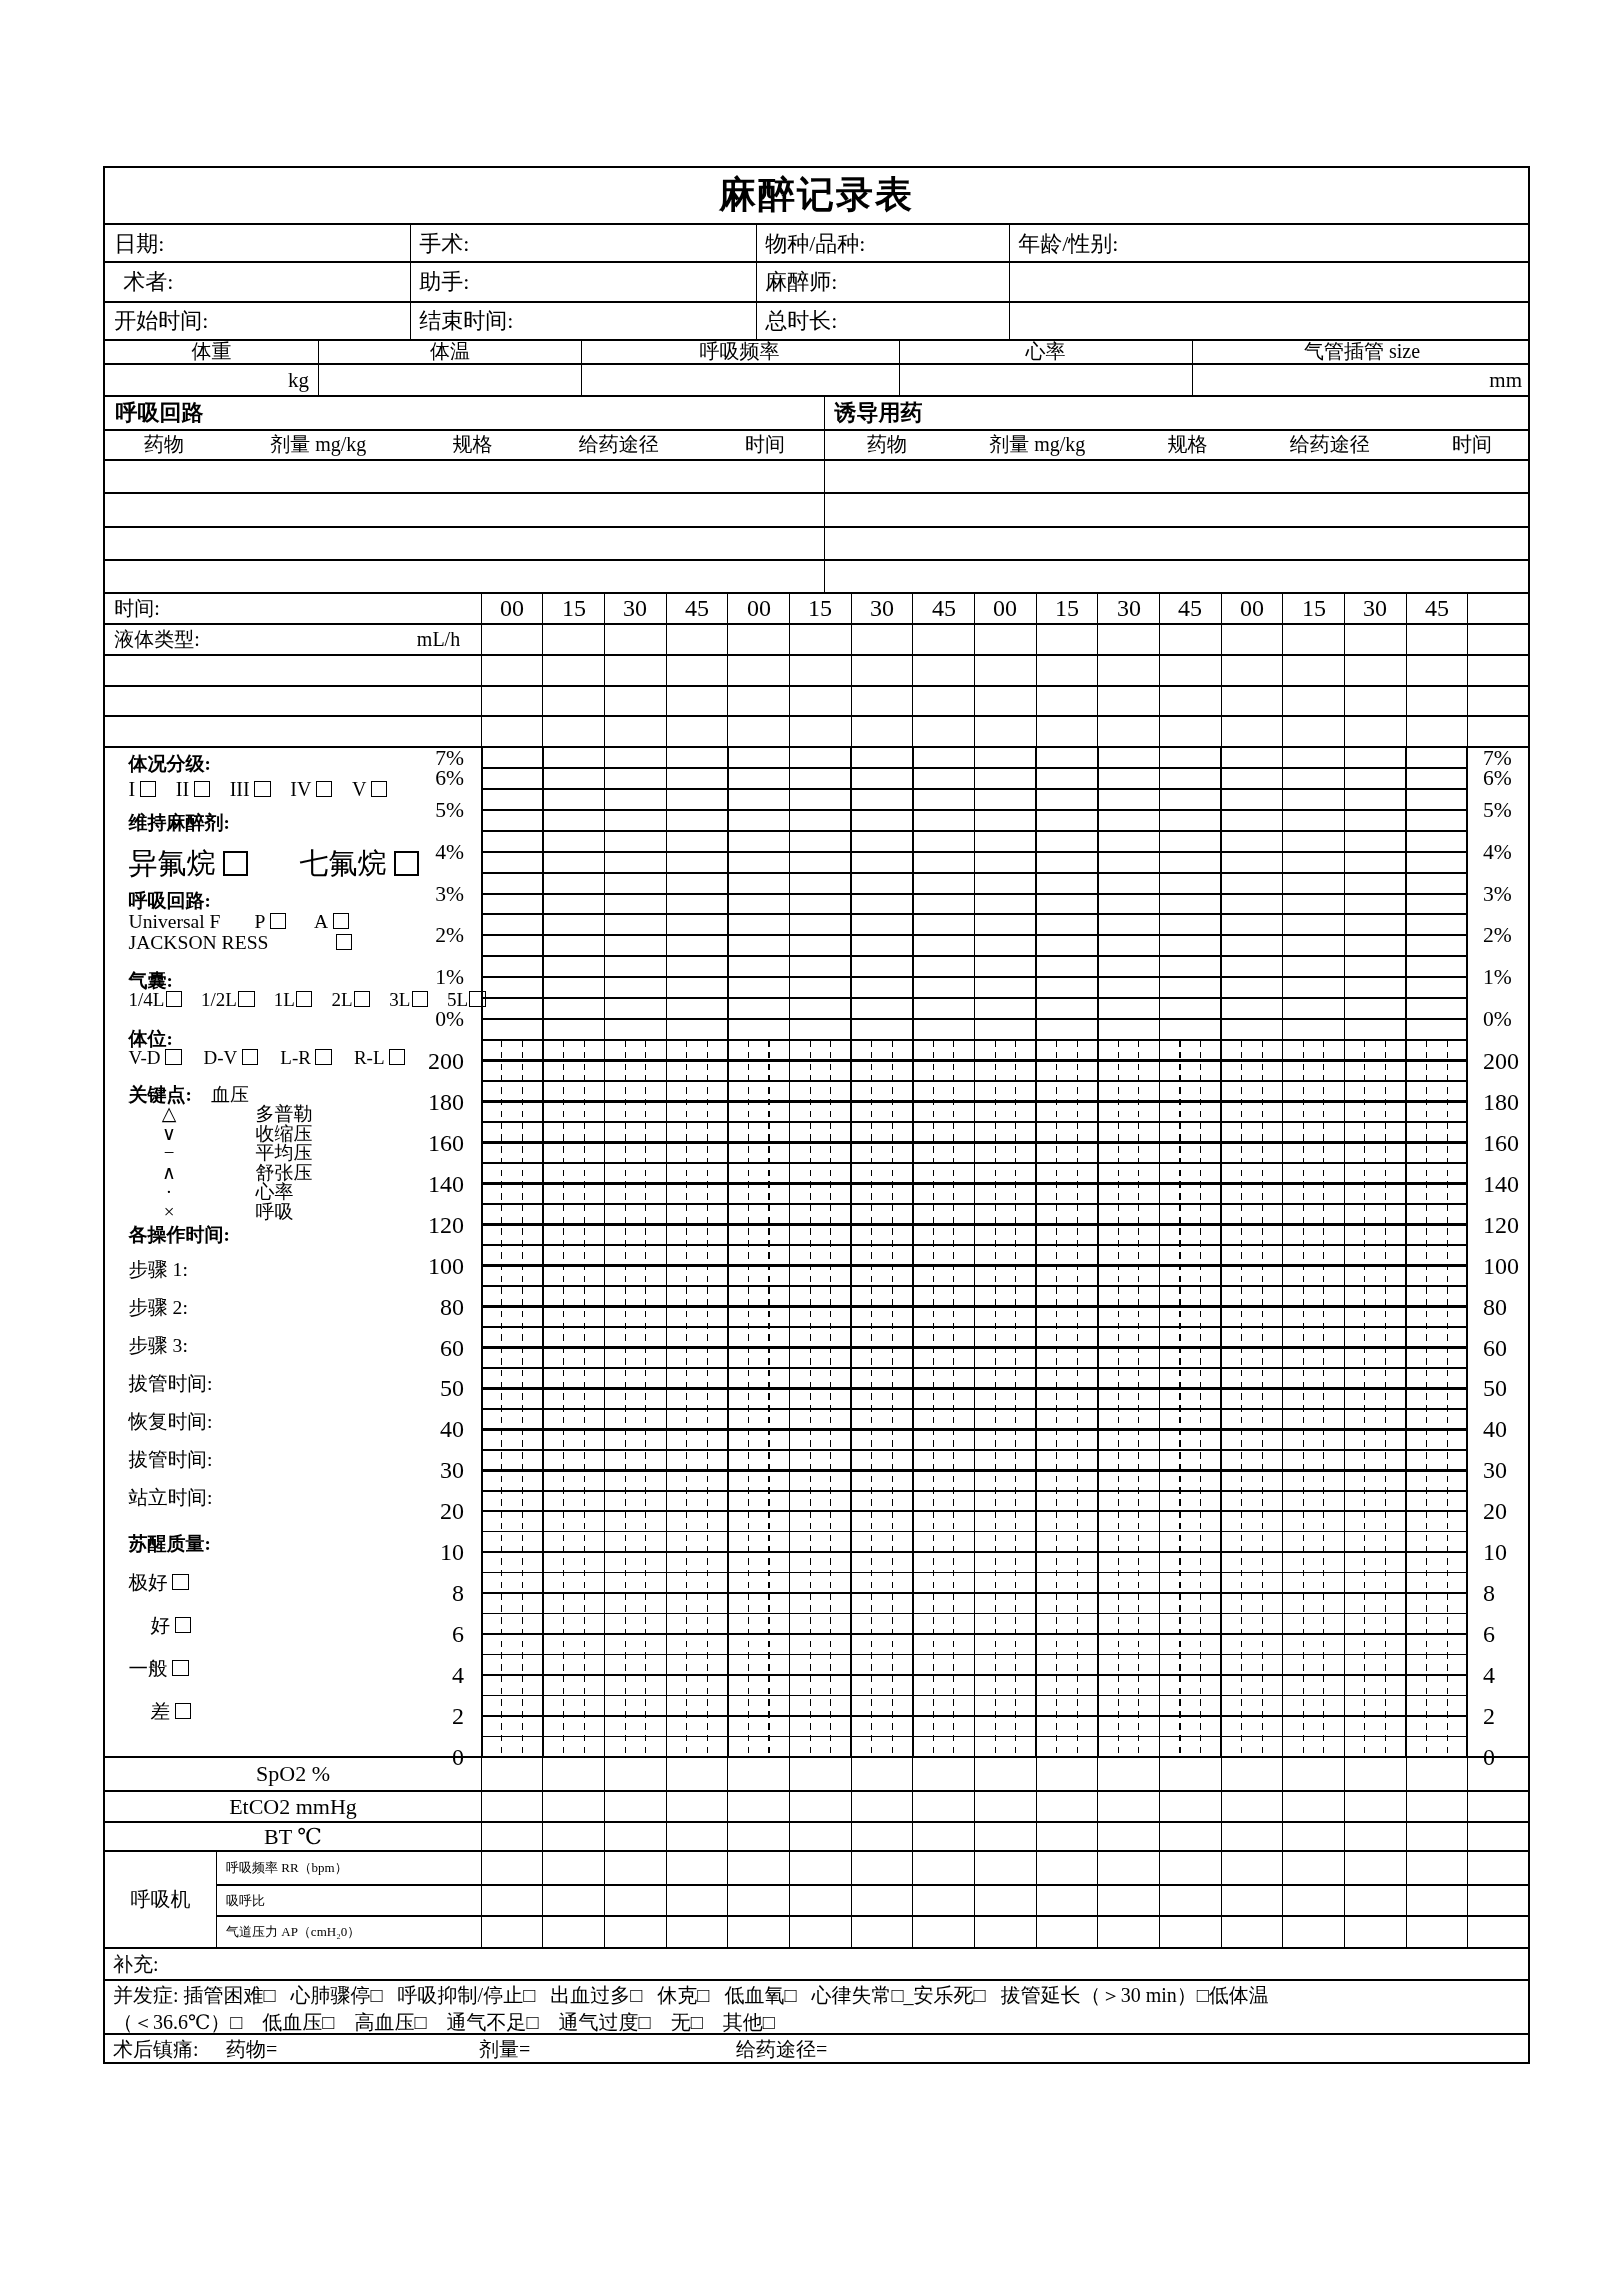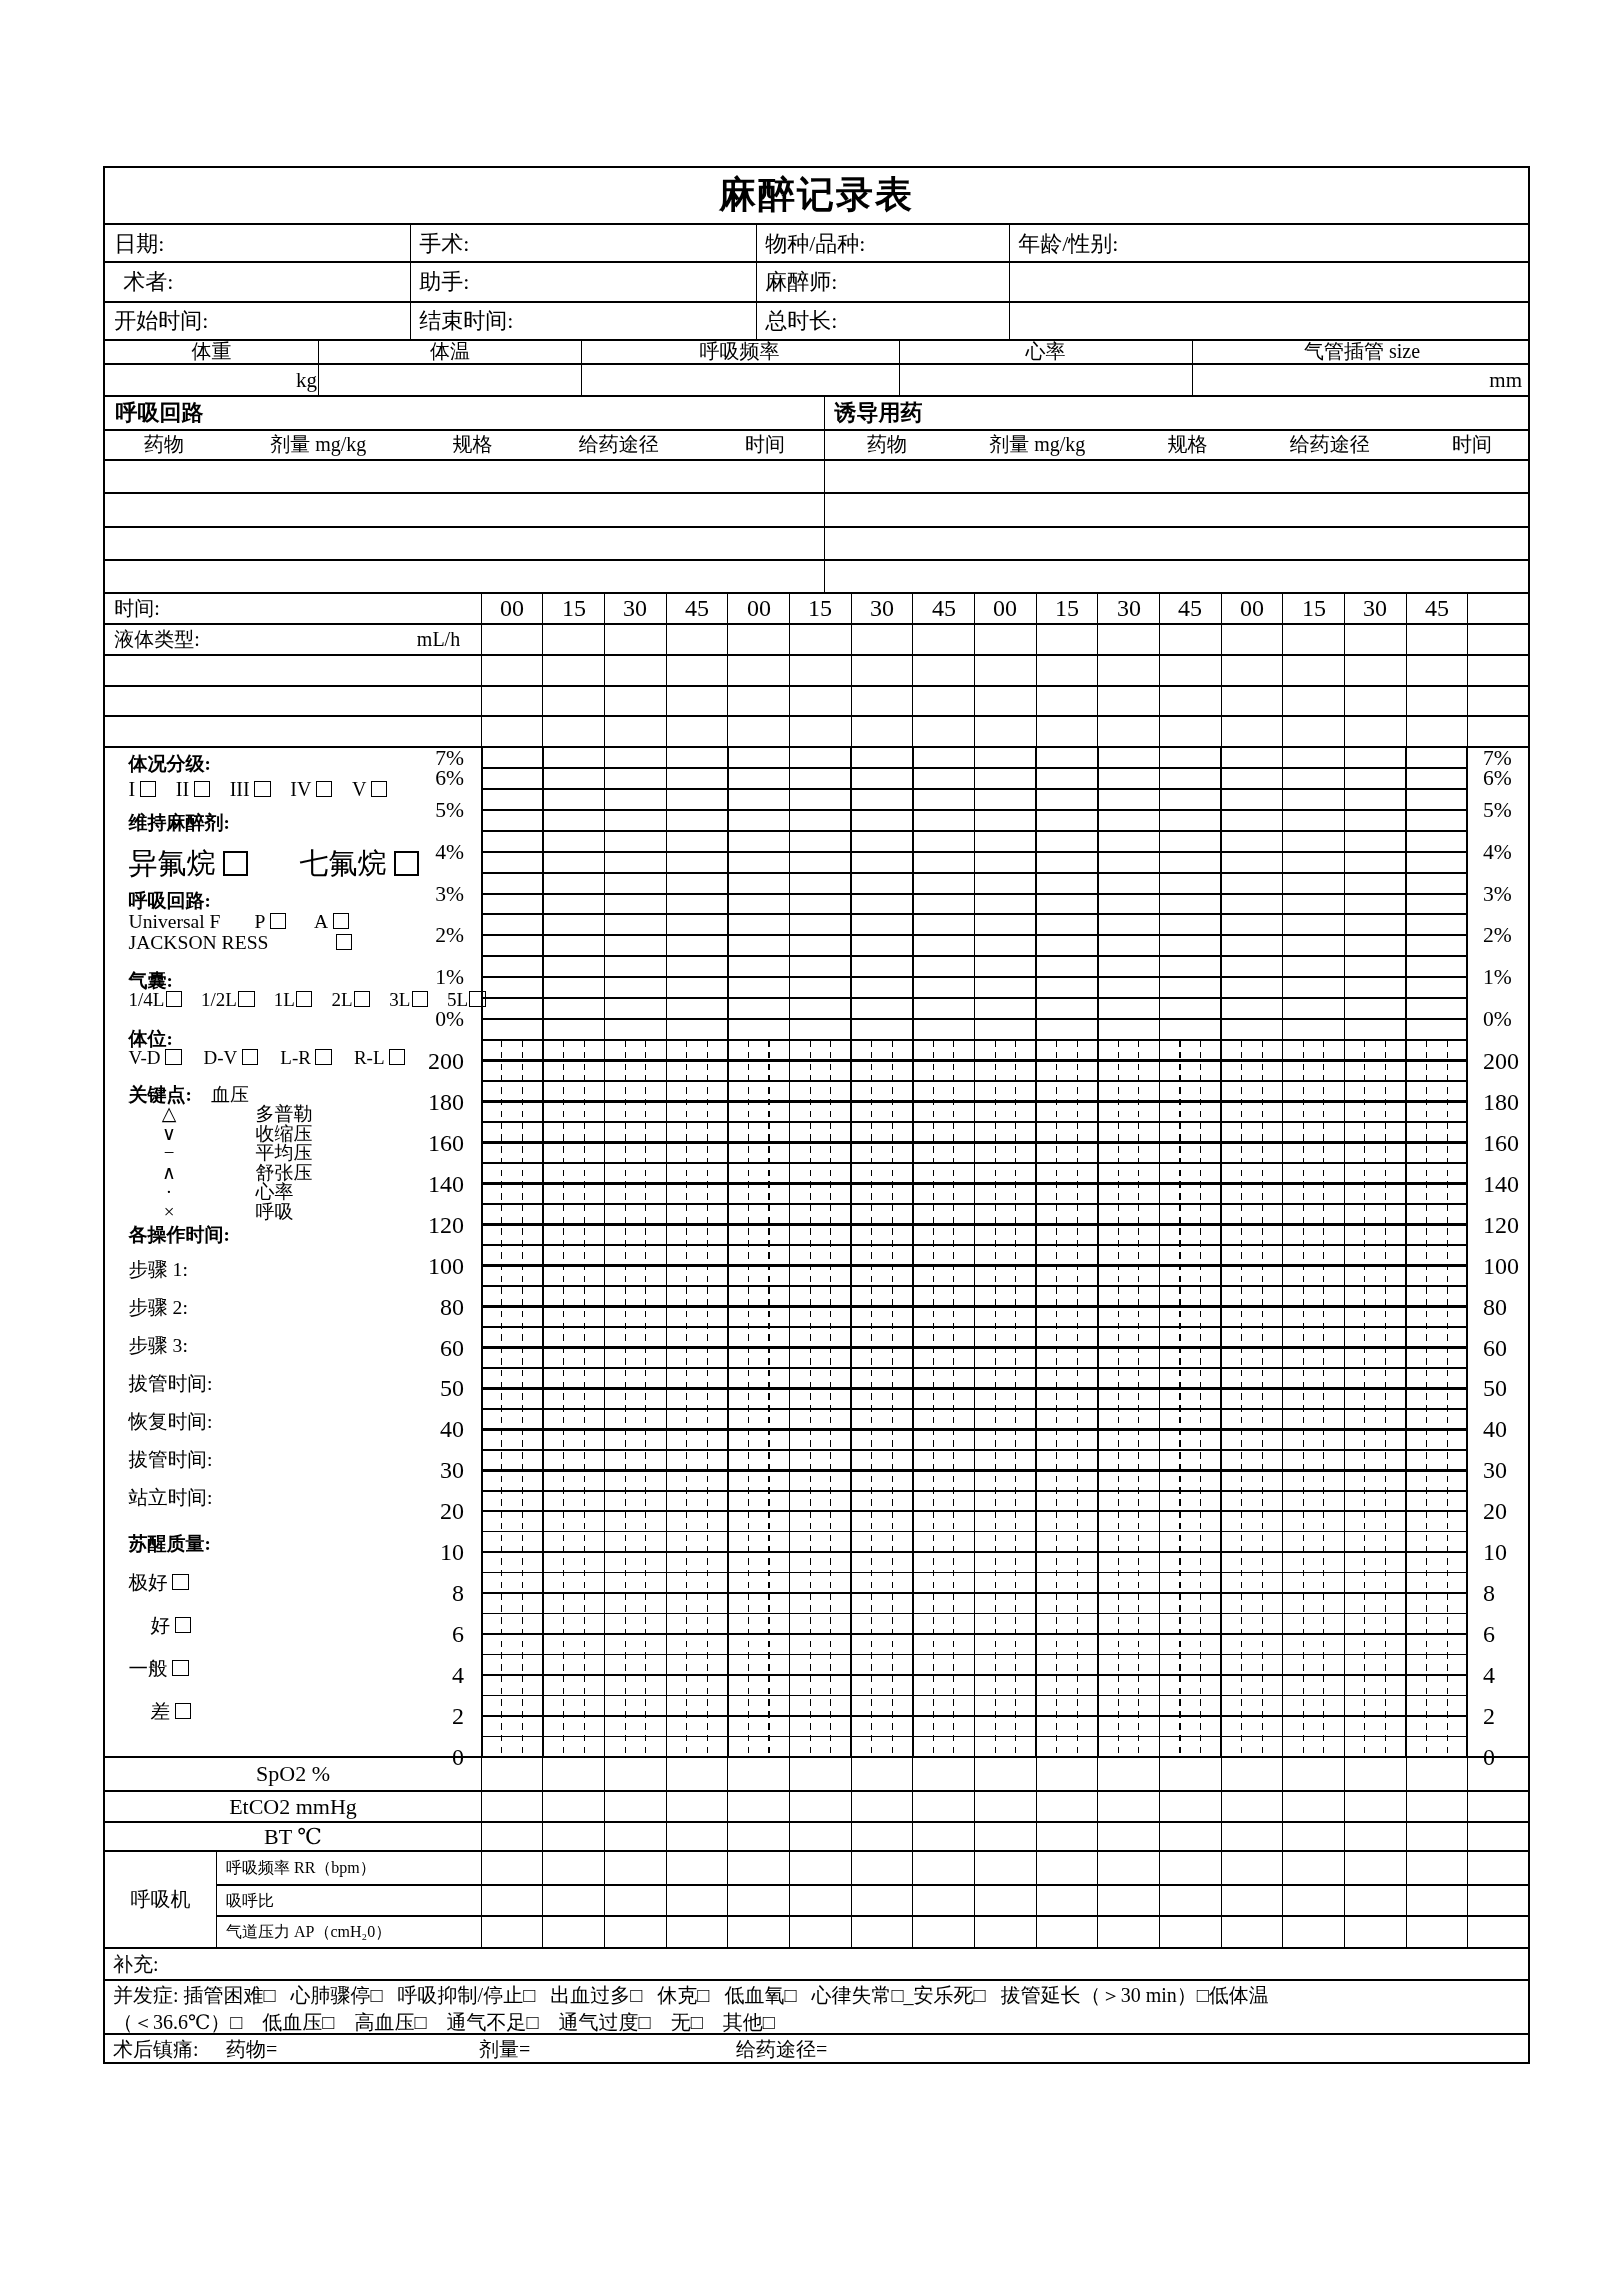--- a/index.html
+++ b/index.html
@@ -44,21 +44,21 @@
   .scale span{position:absolute;transform:translateY(-50%);white-space:nowrap}
   #scale-l{left:0;width:376px}
   #scale-l span{right:17px}
   #scale-r{left:1370px;width:56px}
   #scale-r span{left:7.9px}
   .pct{font-size:21.6px}
   .num{font-size:24px}
   .mon{position:absolute;left:0;width:376px;text-align:center;font-size:22px}
   .ventlbl{position:absolute;left:0;top:1683px;width:112px;height:97px;
            text-align:center;line-height:97px;font-size:20px;border-right:1.3px solid #000}
-  .ventrow{position:absolute;left:121px;font-size:16px;white-space:nowrap}
+  .ventrow{position:absolute;left:121px;font-size:13px;white-space:nowrap}
   .freetext{position:absolute;left:7.9px;font-size:20px;white-space:pre-wrap}
   svg{position:absolute;display:block}
 </style>
 </head>
 <body>
 
 <div class="form">
 
   <div class="hl" style="top:56px"></div>
   <div class="hl" style="top:94px"></div>
@@ -110,21 +110,21 @@
   <div class="cell lbl" style="left:0;top:134px;width:305px;line-height:38px">开始时间:</div>
   <div class="cell lbl" style="left:305px;top:134px;width:346px;line-height:38px">结束时间:</div>
   <div class="cell lbl" style="left:651px;top:134px;width:253px;line-height:38px">总时长:</div>
 
   <div class="cell vh" style="left:0;top:172px;width:213px;line-height:23.6px">体重</div>
   <div class="cell vh" style="left:213px;top:172px;width:264px;line-height:23.6px">体温</div>
   <div class="cell vh" style="left:476px;top:172px;width:317px;line-height:23.6px">呼吸频率</div>
   <div class="cell vh" style="left:794px;top:172px;width:293px;line-height:23.6px">心率</div>
   <div class="cell vh" style="left:1087px;top:172px;width:340px;line-height:23.6px">气管插管 size</div>
 
-  <div class="cell unit" style="left:12px;top:196px;width:200px;line-height:33px;text-align:right">kg</div>
+  <div class="cell unit" style="left:4px;top:196px;width:200px;line-height:33px;text-align:right">kg</div>
   <div class="cell unit" style="left:1087px;top:196px;width:330px;line-height:33px;text-align:right">mm</div>
 
   <div class="cell medtitle" style="left:0;top:228px;width:719px;line-height:34px">呼吸回路</div>
   <div class="cell medtitle" style="left:719px;top:228px;width:708px;line-height:34px">诱导用药</div>
 
   <div class="medcols" style="left:39px;top:262px;width:641px;line-height:29.4px">
     <span>药物</span>
     <span>剂量 mg/kg</span>
     <span>规格</span>
     <span>给药途径</span>

